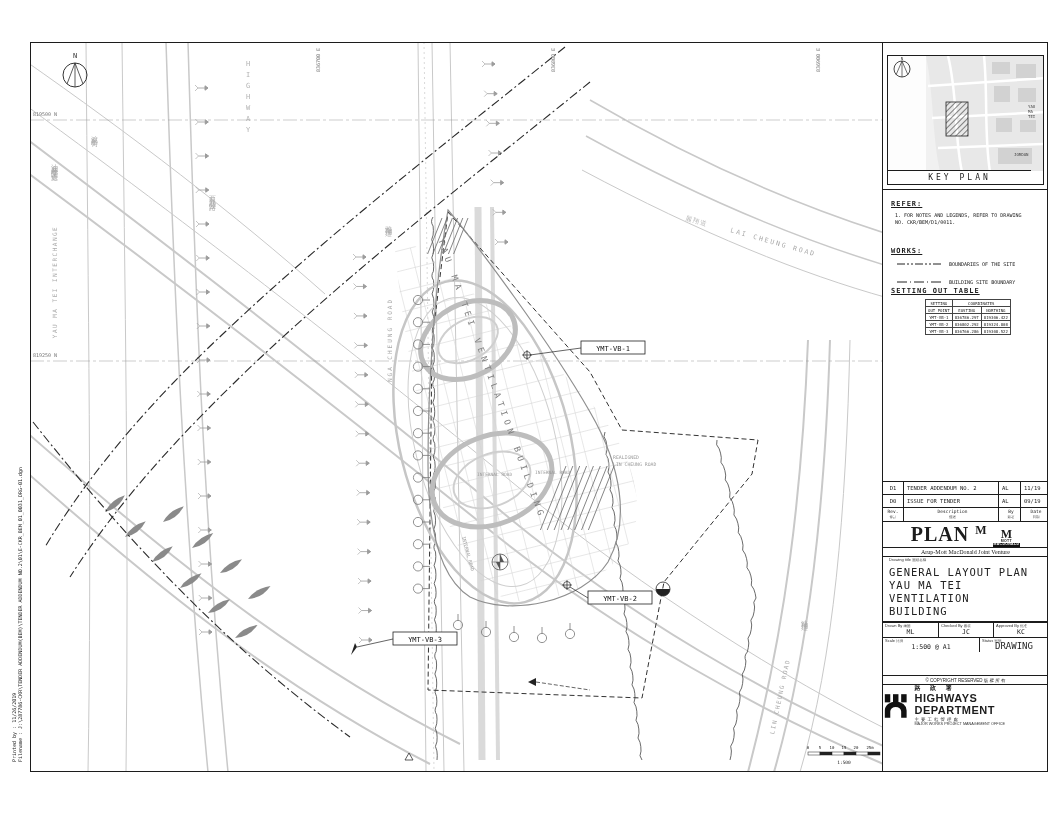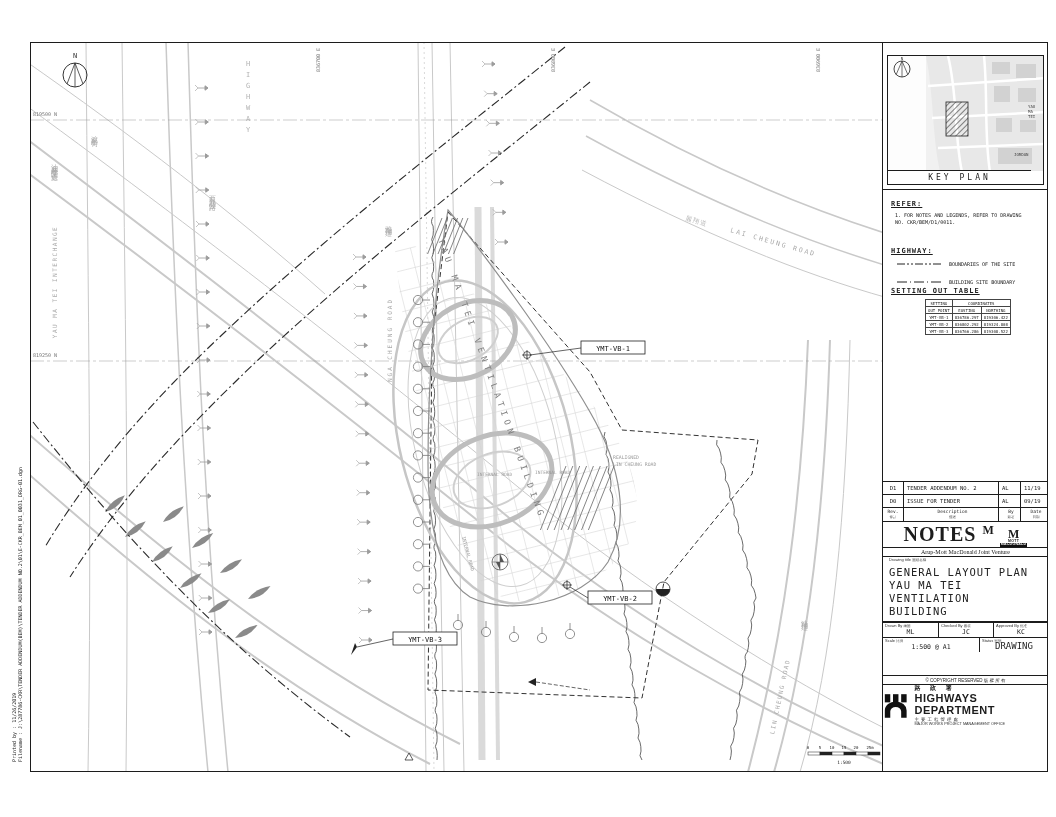--- a/index.html
+++ b/index.html
@@ -572,21 +572,21 @@
             </g>
           </svg>
         </div>
         <div class="kp-cap">KEY PLAN</div>
       </div>
     </section>
 
     <section class="info bt">
       <div class="h-u">REFER:</div>
       <div class="note-item">1. FOR NOTES AND LEGENDS, REFER TO DRAWING NO. CKR/BEM/D1/0011.</div>
-      <div class="h-u" style="margin-top:22px;">HIGHWAY:</div>
+      <div class="h-u" style="margin-top:22px;">WORKS:</div>
       <div class="lg-row">
         <svg width="44" height="6">
           <line x1="0" y1="3" x2="44" y2="3" stroke="#222" stroke-width="1" stroke-dasharray="8 2 2 2 2 2"></line>
         </svg>
         <span class="lg-lbl">BOUNDARIES OF THE SITE</span>
       </div>
       <div class="lg-row" style="margin-top:12px;">
         <svg width="44" height="6">
           <line x1="0" y1="3" x2="44" y2="3" stroke="#222" stroke-width="1" stroke-dasharray="10 3 1 3"></line>
         </svg>
@@ -650,21 +650,21 @@
             <span class="zh">簽署</span>
           </div>
         <div class="c2">
             <span>Date</span>
             <span class="zh">日期</span>
           </div>
       </div>
     </section>
 
     <section class="arup">
-      <span class="arup-word">NOTES</span>
+      <span class="arup-word">PLAN</span>
       <div class="mcol" style="margin-top:-8px;">
         <span class="mbig">M</span>
       </div>
       <div class="mcol" style="margin-top:6px;">
         <span class="mbig">M</span>
         <span class="mtiny">MOTT</span>
         <span class="mtiny mblack">MACDONALD</span>
       </div>
     </section>
     <section class="jv bt">Arup-Mott MacDonald Joint Venture</section>

